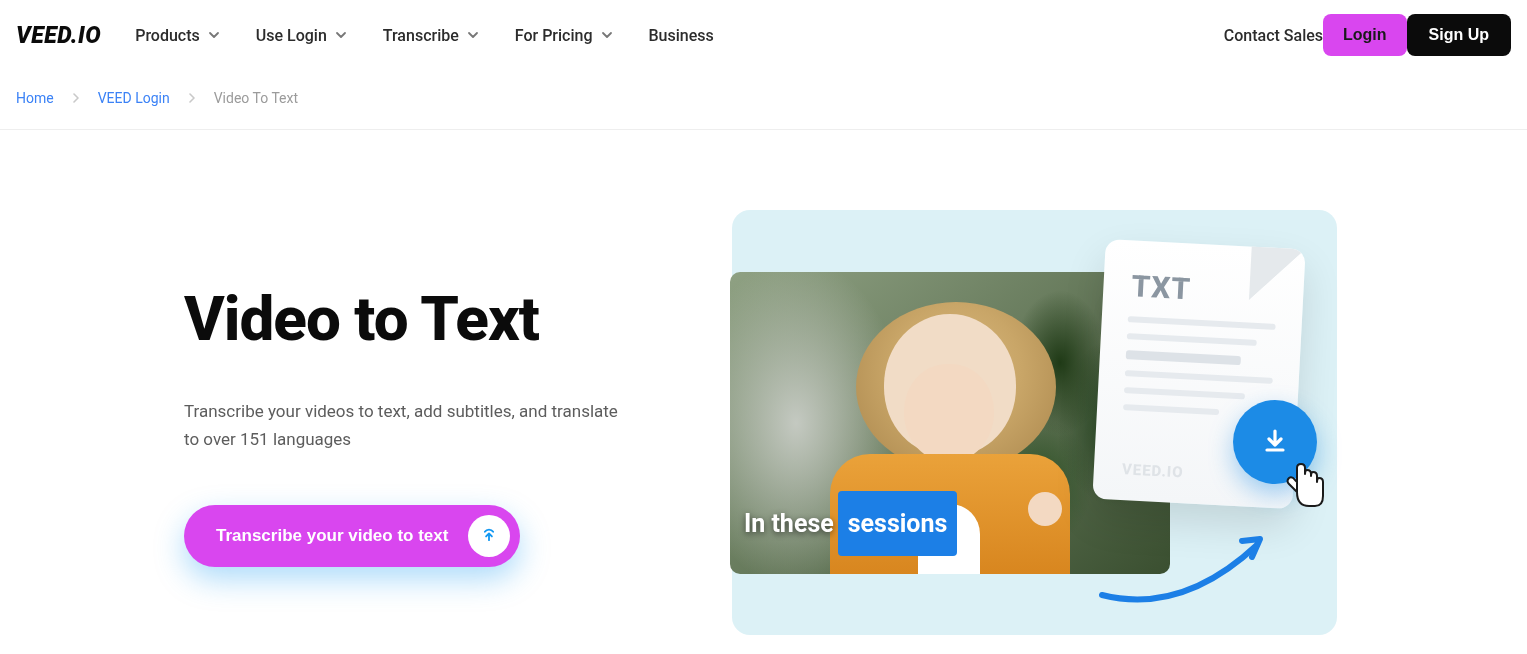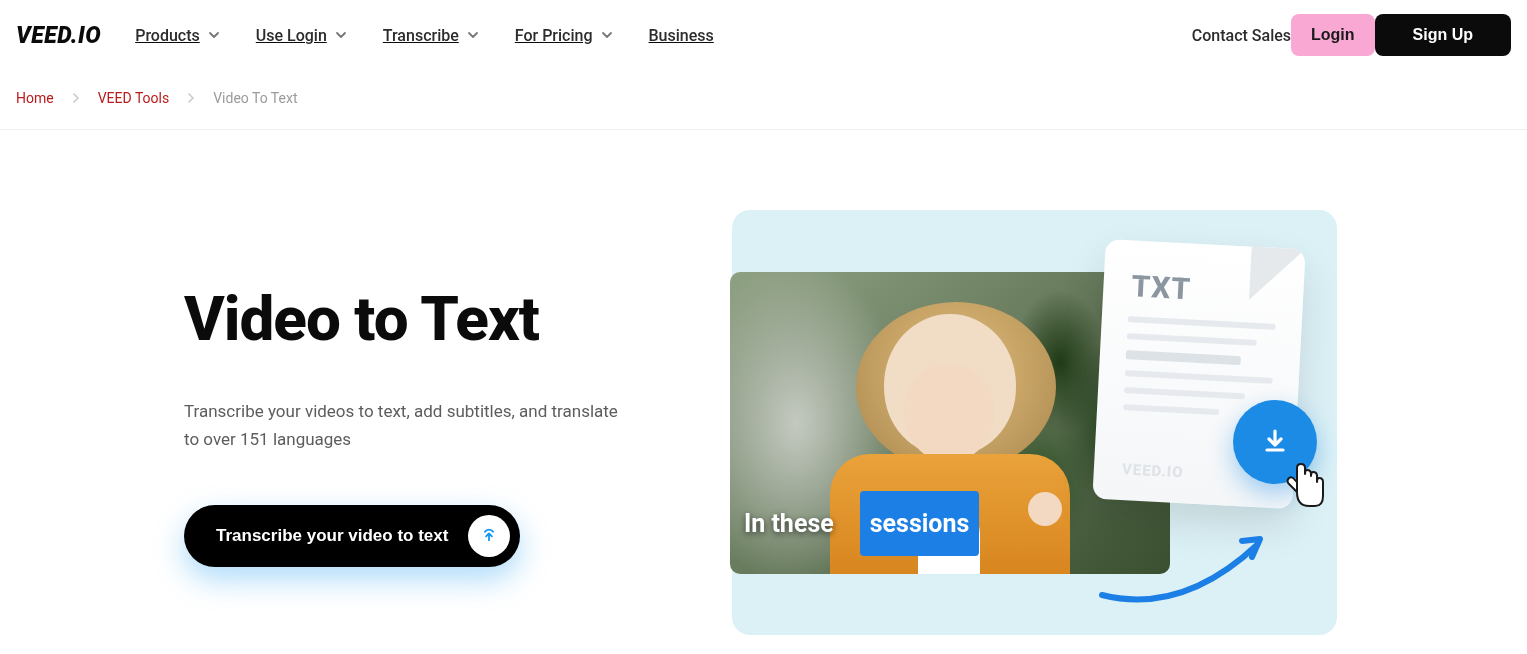--- a/index.html
+++ b/index.html
@@ -1,40 +1,40 @@
 <!DOCTYPE html>
 <html><head>
 <meta charset="utf-8">
 <style>
 * { margin: 0; padding: 0; box-sizing: border-box; }
 body { font-family: -apple-system, BlinkMacSystemFont, 'Segoe UI', Roboto, Helvetica, Arial, sans-serif; background: #fff; color: #0b0b0b; width: 1527px; }
 
 
 .header { display: flex; align-items: center; padding: 14px 16px; }
 .logo { font-weight: 900; font-size: 23px; letter-spacing: 0.5px; font-style: italic; margin-right: 34px; }
-.nav { display: flex; align-items: flex-end; gap: 36px; text-decoration: underline; }
+.nav { display: flex; align-items: flex-end; gap: 36px; }
 .nav-item { display: flex; align-items: center; gap: 8px; font-size: 16px; font-weight: 500; color: #2c2c2c; cursor: pointer; }
 .chevron { display: inline-block; }
 .header-right { margin-left: auto; display: flex; align-items: center; gap: 0; }
 .contact-link { font-size: 16px; font-weight: 500; color: #2c2c2c; cursor: pointer; }
-.login-btn { background: #f9a8d4; border: none; border-radius: 8px; padding: 12px 20px; font-size: 16px; font-weight: 600; color: #1a1a1a; cursor: pointer; }
-.signup-btn { background: #0b0b0b; color: #fff; border: none; border-radius: 8px; padding: 12px 38px; font-size: 16px; font-weight: 700; cursor: pointer; }
+.login-btn { background: #d946ef; border: none; border-radius: 8px; padding: 12px 20px; font-size: 16px; font-weight: 600; color: #1a1a1a; cursor: pointer; }
+.signup-btn { background: #0b0b0b; color: #fff; border: none; border-radius: 8px; padding: 12px 22px; font-size: 16px; font-weight: 700; cursor: pointer; }
 
 
 .breadcrumb { display: flex; align-items: center; gap: 18px; padding: 18px 16px 22px 16px; border-bottom: 1px solid #eee; }
-.crumb { font-size: 14px; color: #b91c1c; cursor: pointer; }
+.crumb { font-size: 14px; color: #3b82f6; cursor: pointer; }
 .crumb.current { color: #9b9b9b; cursor: default; }
 .crumb-sep { color: #c9c9c9; }
 
 
 .hero { display: flex; padding: 80px 0 40px 0; align-items: flex-start; }
 .hero-left { flex: 0 0 44%; padding-left: 184px; padding-top: 76px; }
 .hero-title { font-size: 62px; font-weight: 800; letter-spacing: -1px; line-height: 1.05; margin-bottom: 46px; }
 .hero-desc { font-size: 17px; color: #5d5d5d; line-height: 1.65; max-width: 440px; margin-bottom: 52px; }
-.cta-btn { display: inline-flex; align-items: center; gap: 20px; background: #000000; color: #fff; border: none; border-radius: 999px; padding: 10px 10px 10px 32px; font-size: 17px; font-weight: 700; cursor: pointer; box-shadow: 0 12px 30px rgba(19,152,242,0.35); }
+.cta-btn { display: inline-flex; align-items: center; gap: 20px; background: #d946ef; color: #fff; border: none; border-radius: 999px; padding: 10px 10px 10px 32px; font-size: 17px; font-weight: 700; cursor: pointer; box-shadow: 0 12px 30px rgba(19,152,242,0.35); }
 .cta-icon-wrap { width: 42px; height: 42px; border-radius: 50%; background: #fff; display: flex; align-items: center; justify-content: center; }
 
 
 .hero-right { flex: 0 0 56%; padding-left: 60px; padding-right: 190px; }
 .illus { position: relative; background: #dcf1f6; border-radius: 18px; height: 425px; overflow: visible; }
 .video-frame { position: absolute; left: -2px; top: 62px; width: 440px; height: 302px; border-radius: 10px; overflow: hidden; background: linear-gradient(140deg, #8fa183 0%, #3a4f30 100%); }
 .leaves { position: absolute; inset: 0; background:
   radial-gradient(ellipse 80px 120px at 75% 30%, #1f3a16 0%, transparent 60%),
   radial-gradient(ellipse 100px 140px at 88% 50%, #244420 0%, transparent 60%),
   radial-gradient(ellipse 90px 110px at 70% 70%, #2e5226 0%, transparent 60%),
@@ -42,21 +42,21 @@
 }
 .person { position: absolute; left: 70px; bottom: 0; width: 280px; height: 260px; }
 .person .head { position: absolute; left: 84px; top: 0; width: 132px; height: 142px; background: #f1dcc6; border-radius: 50% 50% 48% 48%; }
 .person .hair { position: absolute; left: 56px; top: -12px; width: 200px; height: 170px; border-radius: 50%; background: radial-gradient(circle at 50% 40%, #d9b97f 0%, #c9a668 45%, #a8844a 100%); }
 .person .face { position: absolute; left: 104px; top: 50px; width: 90px; height: 98px; background: #f3d9c2; border-radius: 48% 48% 50% 50%; }
 .person .shirt { position: absolute; left: 30px; bottom: 0; width: 240px; height: 120px; background: linear-gradient(180deg, #eaa23a 0%, #d8861f 100%); border-radius: 40px 40px 0 0; }
 .person .tee { position: absolute; left: 118px; bottom: 0; width: 62px; height: 70px; background: #fff; border-radius: 30px 30px 0 0; }
 .person .hand { position: absolute; right: 18px; bottom: 48px; width: 34px; height: 34px; background: #f3d9c2; border-radius: 50%; }
 
 .play-badge { position: absolute; right: 16px; top: 18px; width: 48px; height: 48px; background: #fff; border-radius: 50%; display: flex; align-items: center; justify-content: center; box-shadow: 0 4px 14px rgba(0,0,0,0.18); }
-.caption-row { position: absolute; left: 14px; bottom: 18px; display: flex; align-items: baseline; gap: 26px; font-size: 25px; font-weight: 700; color: #fff; text-shadow: 0 2px 6px rgba(0,0,0,0.6); }
+.caption-row { position: absolute; left: 14px; bottom: 18px; display: flex; align-items: baseline; gap: 4px; font-size: 25px; font-weight: 700; color: #fff; text-shadow: 0 2px 6px rgba(0,0,0,0.6); }
 .caption-hl { background: #1c7fe6; padding: 18px 10px; border-radius: 4px; text-shadow: none; }
 
 .doc { position: absolute; right: 38px; top: 34px; width: 200px; height: 260px; background: linear-gradient(180deg,#fff 0%, #f4f6f8 100%); border-radius: 14px; box-shadow: 0 18px 40px rgba(0,0,0,0.12); transform: rotate(3deg); }
 .doc-fold { position: absolute; right: 0; top: 0; width: 54px; height: 54px; background: linear-gradient(135deg, #e5e9ec 0%, #e5e9ec 49%, transparent 50%); border-top-right-radius: 14px; }
 .doc-title { position: absolute; left: 28px; top: 28px; font-size: 30px; font-weight: 800; color: #8b96a1; letter-spacing: 1px; }
 .doc-lines { position: absolute; left: 26px; top: 76px; right: 26px; }
 .doc-lines div { height: 6px; background: #e6eaee; border-radius: 3px; margin-bottom: 11px; }
 .doc-lines div:nth-child(2){ width: 88%; }
 .doc-lines div:nth-child(3){ width: 78%; height: 9px; background: #dde2e7; }
 .doc-lines div:nth-child(5){ width: 82%; }
@@ -118,21 +118,21 @@
   </div>
 </header>
 
 <nav class="breadcrumb">
   <span class="crumb">Home</span>
   <span class="crumb-sep">
     <svg width="8" height="10" viewBox="0 0 8 10">
         <path d="M2 1 L6 5 L2 9" stroke="#c9c9c9" stroke-width="1.6" fill="none" stroke-linecap="round" stroke-linejoin="round"></path>
       </svg>
   </span>
-  <span class="crumb">VEED Tools</span>
+  <span class="crumb">VEED Login</span>
   <span class="crumb-sep">
     <svg width="8" height="10" viewBox="0 0 8 10">
         <path d="M2 1 L6 5 L2 9" stroke="#c9c9c9" stroke-width="1.6" fill="none" stroke-linecap="round" stroke-linejoin="round"></path>
       </svg>
   </span>
   <span class="crumb current">Video To Text</span>
 </nav>
 
 <section class="hero">
   <div class="hero-left">

